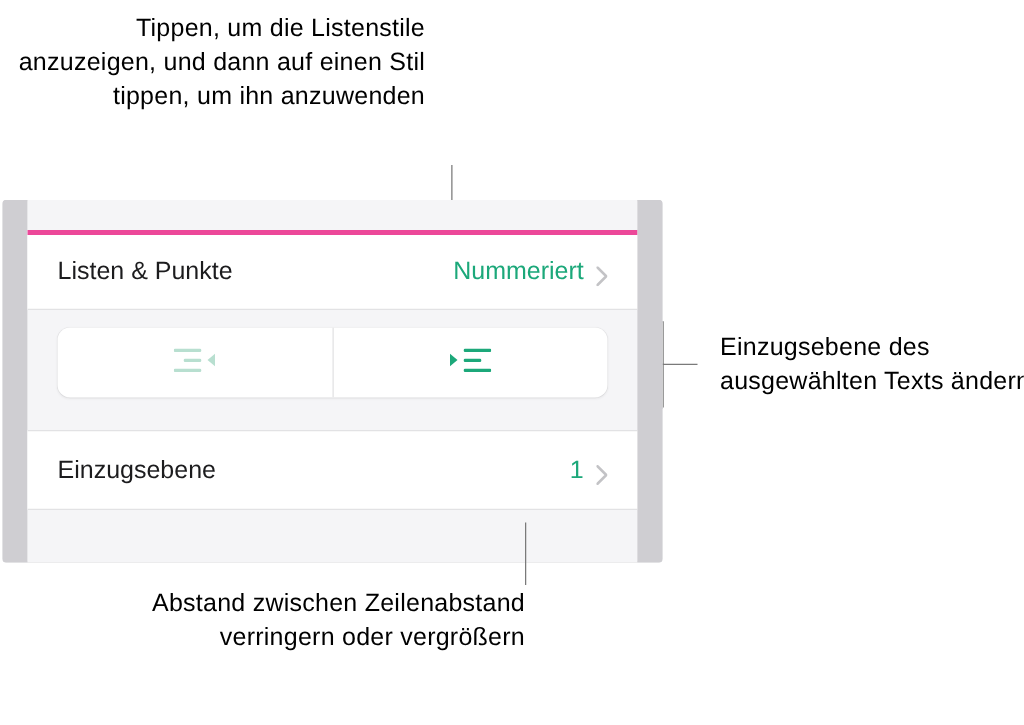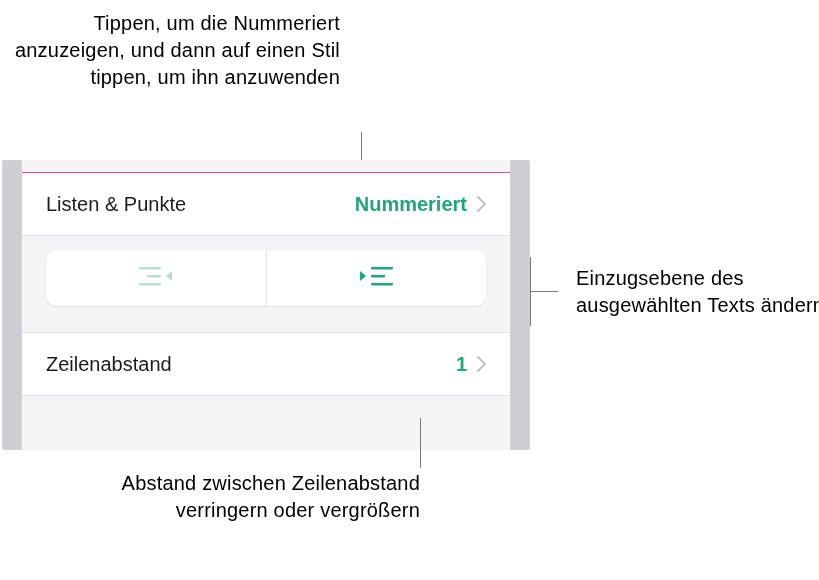--- a/index.html
+++ b/index.html
@@ -64,32 +64,32 @@
 
     .row {
       display: flex;
       align-items: center;
       justify-content: space-between;
       height: 64px;
       padding: 0 24px;
       background: #ffffff;
       border-bottom: 1px solid #e2e2e4;
     }
-    .row:first-child { margin-top: 12px; border-top: 1px solid #ec4899; }
+    .row:first-child { margin-top: 24px; border-top: 4px solid #ec4899; }
     .row-label {
       font-size: 20px;
       color: #1c1c1e;
       font-weight: 400;
     }
     .row-value {
       font-size: 20px;
       color: #1ca87a;
-      font-weight: 700;
+      font-weight: 400;
       display: flex;
-      align-items: center;
+      align-items: flex-end;
       gap: 10px;
     }
     .chevron {
       color: #c3c3c6;
       font-size: 18px;
       display: inline-flex;
     }
 
     .segmented {
       display: flex;
@@ -111,21 +111,21 @@
     .seg-sep { width: 1px; background: #e2e2e4; }
 
     .spacer-row {
       height: 12px;
       background: transparent;
     }
   </style>
 </head>
 <body>
 
-<div class="callout top">Tippen, um die Nummeriert anzuzeigen, und dann auf einen Stil tippen, um ihn anzuwenden</div>
+<div class="callout top">Tippen, um die Listenstile anzuzeigen, und dann auf einen Stil tippen, um ihn anzuwenden</div>
 <div class="callout-line line-top"></div>
 
 <div class="callout right">Einzugsebene des ausgewählten Texts ändern</div>
 <div class="callout-line line-right-bracket-top"></div>
 <div class="callout-line line-right-bracket-bottom"></div>
 <div class="callout-line line-right-bracket-top-h"></div>
 <div class="callout-line line-right-bracket-bottom-h"></div>
 <div class="callout-line line-right-h"></div>
 
 <div class="panel-wrap">
@@ -163,21 +163,21 @@
             <rect x="12" y="11" width="14" height="2.5" rx="1" fill="#1ca87a"></rect>
             <rect x="12" y="19" width="22" height="2.5" rx="1" fill="#1ca87a"></rect>
           </svg>
         </span>
       </div>
     </div>
 
     <div class="spacer-row"></div>
 
     <div class="row" style="border-top:1px solid #e2e2e4;">
-      <span class="row-label">Zeilenabstand</span>
+      <span class="row-label">Einzugsebene</span>
       <span class="row-value">
         <span>1</span>
         <span class="chevron">
           <svg width="9" height="16" viewBox="0 0 9 16">
               <path d="M1 1 L8 8 L1 15" stroke="#c3c3c6" stroke-width="2" fill="none" stroke-linecap="round" stroke-linejoin="round"></path>
             </svg>
         </span>
       </span>
     </div>
 

